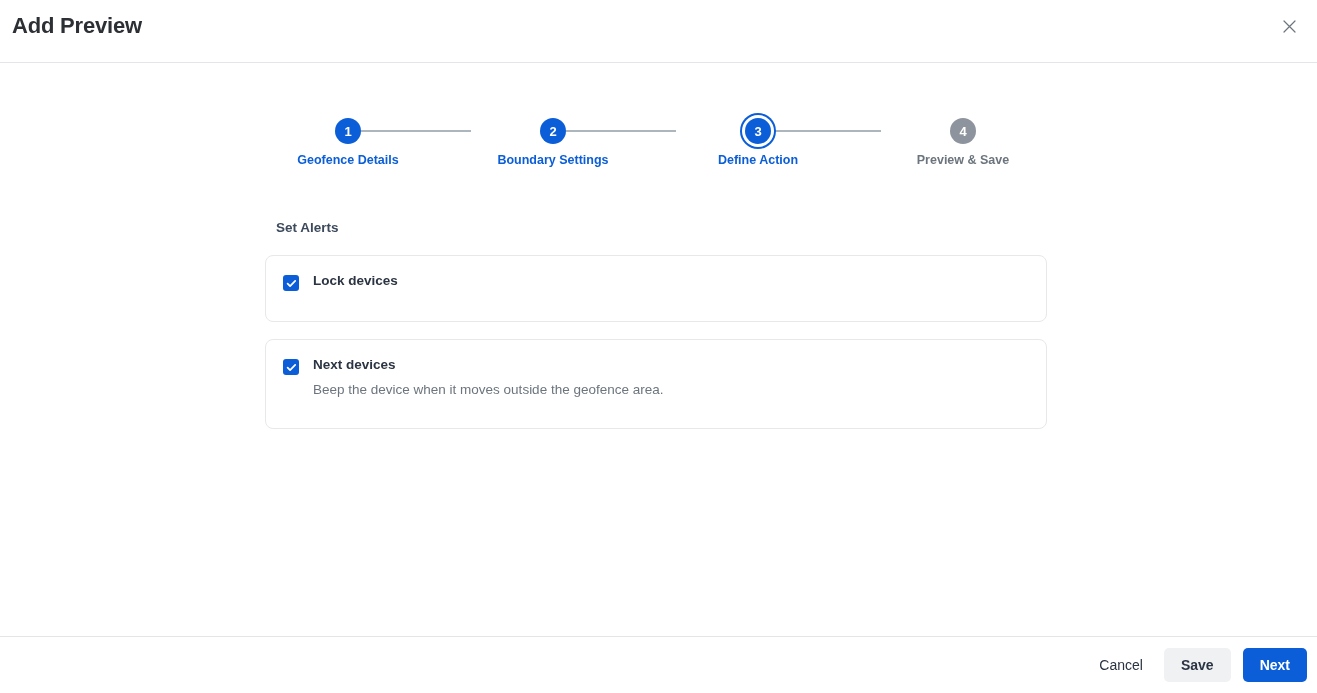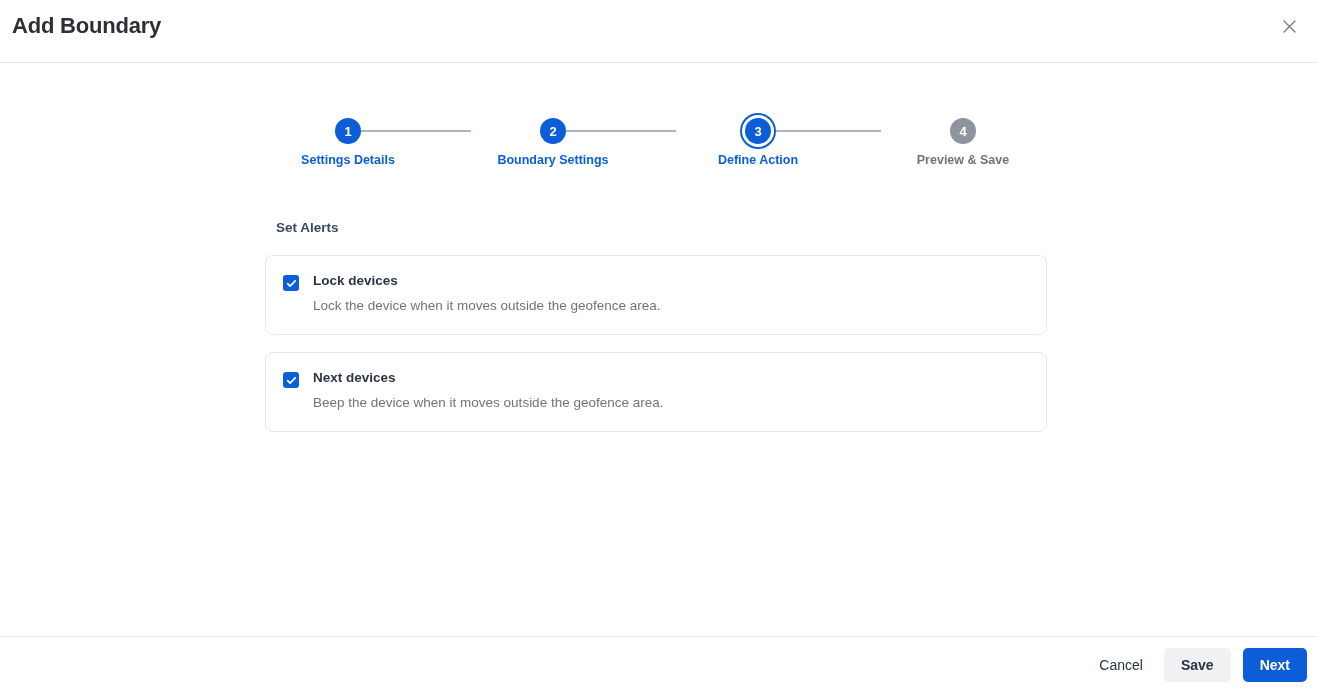--- a/index.html
+++ b/index.html
@@ -113,21 +113,21 @@
   .cards {
     position: absolute;
     left: 265px; top: 192px;
     width: 782px;
   }
   .alert-card {
     width: 782px;
     border: 1px solid #e6e8ea;
     border-radius: 8px;
     background: #ffffff;
-    padding: 17px 0 20px 0;
+    padding: 17px 0 30px 0;
     margin-bottom: 17px;
     position: relative;
   }
   .alert-row {
     display: flex;
     align-items: flex-start;
     padding-left: 17px;
   }
   .checkbox {
     width: 16px; height: 16px;
@@ -190,40 +190,40 @@
   }
   .btn-primary {
     background: #0b5ed7;
     color: #ffffff;
   }
 </style>
 </head>
 <body>
 
 <div class="modal-header">
-  <div class="modal-title">Add Boundary</div>
+  <div class="modal-title">Add Preview</div>
   <button class="close-button">
     <span>
       <svg width="13" height="13" viewBox="0 0 13 13">
         <path d="M1 1 L12 12 M12 1 L1 12" stroke="#6c757d" stroke-width="1.2" fill="none" stroke-linecap="round"></path>
       </svg>
     </span>
   </button>
 </div>
 
 <div class="modal-body">
 
   <div class="stepper">
     <div class="connector" style="left:96px; width:110px;"></div>
     <div class="connector" style="left:301px; width:110px;"></div>
     <div class="connector" style="left:506px; width:110px;"></div>
 
     <div class="step" style="left:83px;">
       <div class="step-circle done">1</div>
-      <div class="step-label done">Settings Details</div>
+      <div class="step-label done">Geofence Details</div>
     </div>
 
     <div class="step" style="left:288px;">
       <div class="step-circle done">2</div>
       <div class="step-label done">Boundary Settings</div>
     </div>
 
     <div class="step" style="left:493px;">
       <div class="step-circle active">3</div>
       <div class="step-label active">Define Action</div>
@@ -243,21 +243,20 @@
       <div class="alert-row">
         <div class="checkbox">
           <span>
             <svg width="11" height="11" viewBox="0 0 11 11">
               <path d="M1.6 5.6 L4.1 8.1 L9.2 2.8" stroke="#ffffff" stroke-width="1.7" fill="none" stroke-linecap="round" stroke-linejoin="round"></path>
             </svg>
           </span>
         </div>
         <div class="alert-texts">
           <div class="alert-label">Lock devices</div>
-          <div class="alert-desc">Lock the device when it moves outside the geofence area.</div>
         </div>
       </div>
     </div>
 
     <div class="alert-card">
       <div class="alert-row">
         <div class="checkbox">
           <span>
             <svg width="11" height="11" viewBox="0 0 11 11">
               <path d="M1.6 5.6 L4.1 8.1 L9.2 2.8" stroke="#ffffff" stroke-width="1.7" fill="none" stroke-linecap="round" stroke-linejoin="round"></path>

